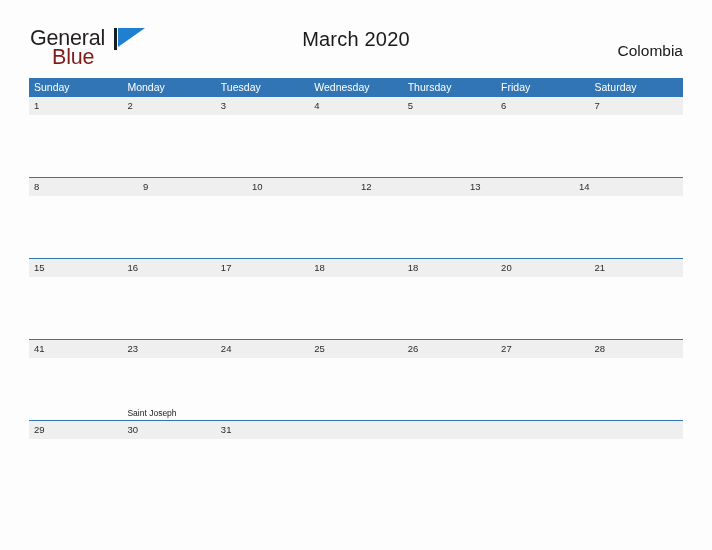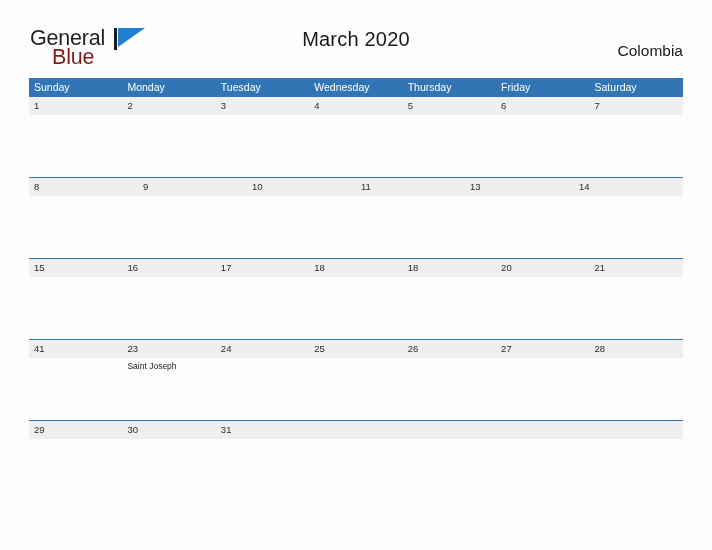--- a/index.html
+++ b/index.html
@@ -141,20 +141,21 @@
     line-height: 18px;
     padding-left: 5px;
     box-sizing: border-box;
     font-family: "Liberation Sans", sans-serif;
   }
 
   .event-band {
     display: flex;
     width: 654px;
     background: transparent;
+    margin-top: 47px;
   }
   .event-cell {
     flex: 1 1 0;
     font-size: 8.5px;
     color: #1a1a1a;
     padding: 3px 5px 0 5px;
     box-sizing: border-box;
     font-family: "Liberation Sans", sans-serif;
     line-height: 11px;
     white-space: nowrap;
@@ -216,21 +217,21 @@
         <div class="event-cell"></div>
         <div class="event-cell"></div>
       </div>
     </div>
 
     <div class="week-row r2">
       <div class="daynum-band">
         <div class="daynum-cell">8</div>
         <div class="daynum-cell">9</div>
         <div class="daynum-cell">10</div>
-        <div class="daynum-cell">11</div>
+        <div class="daynum-cell">12</div>
         <div class="daynum-cell">13</div>
         <div class="daynum-cell">14</div>
       </div>
       <div class="event-band">
         <div class="event-cell"></div>
         <div class="event-cell"></div>
         <div class="event-cell"></div>
         <div class="event-cell"></div>
         <div class="event-cell"></div>
         <div class="event-cell"></div>

